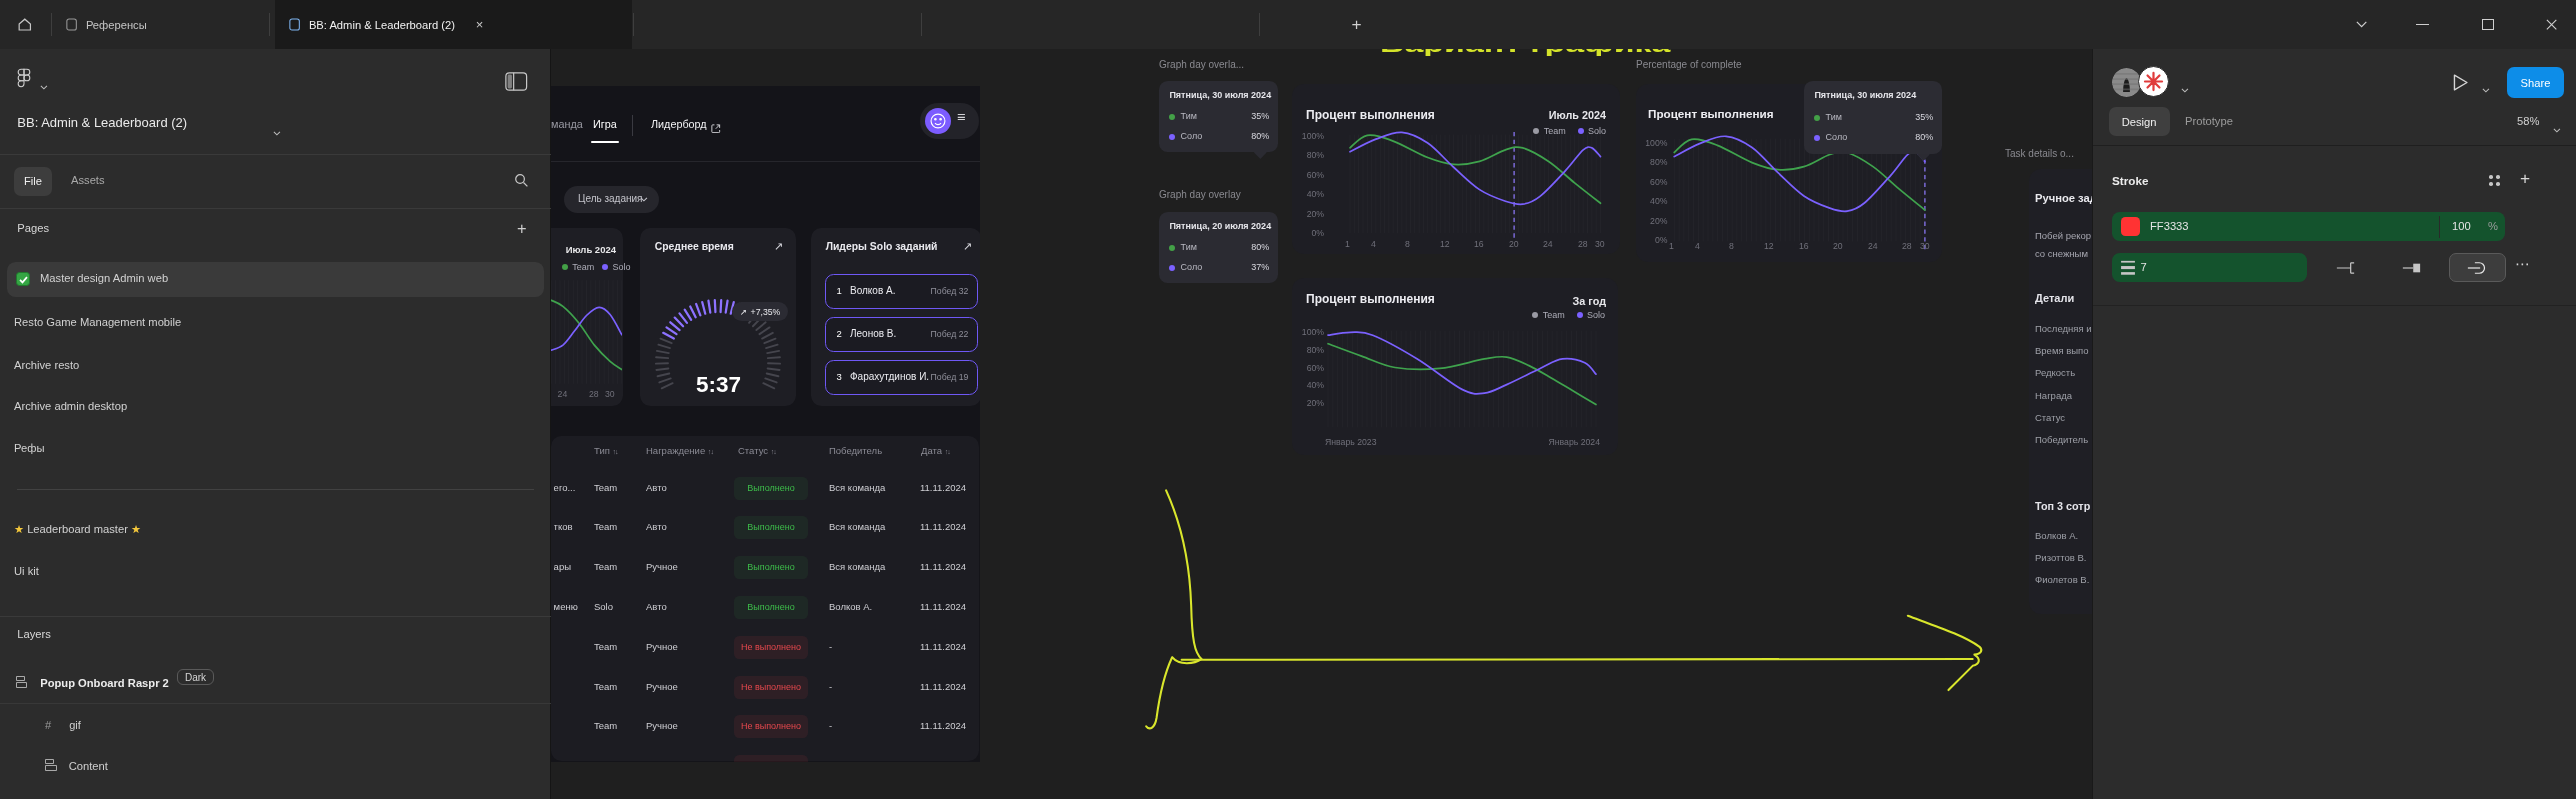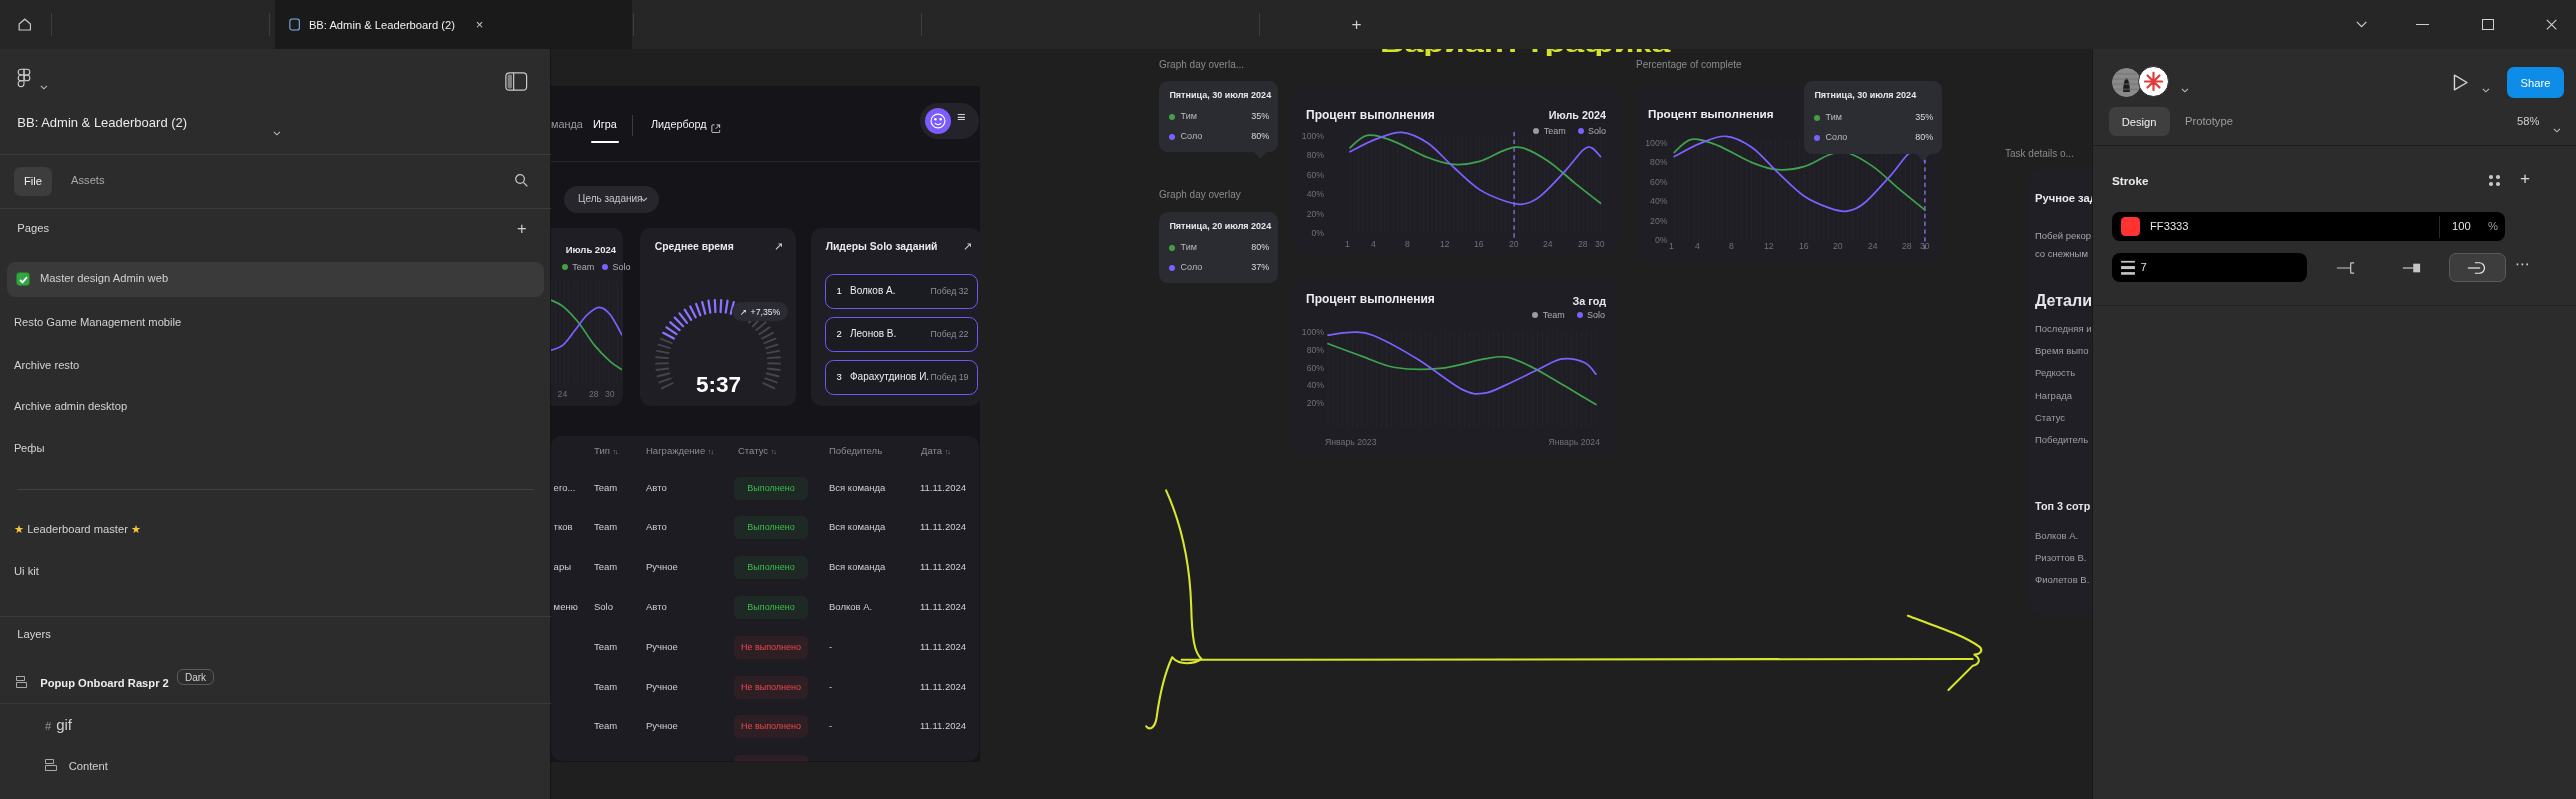--- a/index.html
+++ b/index.html
@@ -56,36 +56,42 @@
   .legend{display:flex;gap:12px;align-items:center;}
   .legend .en{display:flex;gap:4.3px;align-items:center;font-size:9px;color:#adadb8;}
   .legend .dt{width:6px;height:6px;border-radius:50%;display:inline-block;}
   .chtitle{font-size:12px;font-weight:bold;color:#ededf2;white-space:nowrap;}
   .chperiod{font-size:10.8px;font-weight:bold;color:#e8e8ec;text-align:right;}
   .task-item{font-size:9.5px;color:#9ea0a8;white-space:nowrap;}
   
   .rpanel{position:absolute;left:2092px;top:49px;width:484px;height:750px;background:#2c2c2c;border-left:0.9px solid #191919;box-sizing:border-box;z-index:5;}
   .rp-pill{position:absolute;background:#3f3f3f;border-radius:7px;display:flex;align-items:center;justify-content:center;font-size:11.2px;color:#f0f0f0;}
   .share{position:absolute;left:414px;top:18px;width:57px;height:31px;background:#0d8de8;border-radius:7px;display:flex;align-items:center;justify-content:center;font-size:11.2px;color:#fff;}
-  .field{position:absolute;background:#000000;border-radius:7.8px;}
+  .field{position:absolute;background:#14532d;border-radius:7.8px;}
   .dots4{display:inline-grid;grid-template-columns:3.5px 3.5px;gap:3.5px;}
   .dots4 i{width:3.5px;height:3.5px;border-radius:50%;background:#c6c6c6;}
   .capbtn{position:absolute;top:0;width:57px;height:29px;display:flex;align-items:center;justify-content:center;}
   .capbtn.sel{border:0.9px solid #5a5a5a;border-radius:7px;background:#3d3d3d;box-sizing:border-box;}
 </style>
 </head>
 <body>
 
 <div class="app">
 
   <div class="tabbar">
     <div class="winbtn" style="left:7px;width:35px;">
       <svg width="15.6" height="15.6" viewBox="0 0 18 18" fill="none" stroke="#c6c6c6" stroke-width="1.4">
           <path d="M2.5 8 9 2.5 15.5 8v7h-13z"></path>
         </svg>
+    </div>
+    <div class="tab" style="left:52px;width:216px;">
+      <svg width="11.2" height="13" viewBox="0 0 13 15" fill="none" stroke="#9a9a9a" stroke-width="1.2">
+          <rect x="1" y="1" width="11" height="13" rx="2.5"></rect>
+        </svg>
+      <span>Референсы</span>
     </div>
     <div class="tab active" style="left:275px;width:357px;">
       <svg width="11.2" height="13" viewBox="0 0 13 15" fill="none" stroke="#7fb5f2" stroke-width="1.2">
           <rect x="1" y="1" width="11" height="13" rx="2.5"></rect>
         </svg>
       <span>BB: Admin &amp; Leaderboard (2)</span>
       <span style="margin-left:12px;font-size:13px;color:#c9c9c9;">×</span>
     </div>
     <div class="vsep" style="left:51px;"></div>
       <div class="vsep" style="left:269px;"></div>
@@ -171,21 +177,21 @@
     <div class="hdiv" style="top:567px;"></div>
     <div class="abs" style="left:17.3px;top:579px;font-size:11.2px;font-weight:500;color:#d8d8d8;">Layers</div>
     <div class="abs" style="left:15.6px;top:625px;">
       <span class="compicon"></span>
       <span style="font-size:11.2px;font-weight:bold;color:#ededed;margin-left:8.7px;">Popup Onboard Raspr 2</span>
     </div>
     <div class="badge-dark" style="left:177px;top:620px;">Dark</div>
     <div class="hdiv" style="top:654px;background:#383838;"></div>
     <div class="abs" style="left:45px;top:667px;">
       <span style="color:#9a9a9a;font-size:11.2px;">#</span>
-      <span style="font-size:15px;color:#d0d0d0;margin-left:1px;">gif</span>
+      <span style="font-size:11px;color:#d0d0d0;margin-left:14px;">gif</span>
     </div>
     <div class="abs" style="left:45px;top:708px;">
       <span class="compicon"></span>
       <span style="font-size:11.2px;color:#d0d0d0;margin-left:7.8px;">Content</span>
     </div>
   </div>
 
   <div class="canvas">
 
     <div class="abs clip" style="left:829px;top:0px;width:294px;height:7px;">
@@ -723,21 +729,21 @@
             <span class="tt-val">80%</span>
           </div>
       </div>
     </div>
 
     <div class="abs fr-label clip" style="left:1454px;top:99px;width:87px;">Task details o...</div>
     <div class="abs" style="left:1478px;top:120px;width:69px;height:445px;background:#1f1f25;border-radius:12px 0 0 12px;">
       <div class="abs nowrap" style="left:6px;top:22.5px;font-size:11.2px;font-weight:bold;color:#e9e9ee;">Ручное зад</div>
       <div class="abs nowrap" style="left:6px;top:61px;font-size:9.5px;color:#a6a6b0;">Побей рекор</div>
       <div class="abs nowrap" style="left:6px;top:79px;font-size:9.5px;color:#a6a6b0;">со снежным</div>
-      <div class="abs nowrap" style="left:6px;top:123px;font-size:16px;font-weight:bold;color:#e4e4ea;">Детали</div>
+      <div class="abs nowrap" style="left:6px;top:123px;font-size:11px;font-weight:bold;color:#e4e4ea;">Детали</div>
       <div class="abs" style="left:6px;top:154px;display:flex;flex-direction:column;gap:11.2px;">
           <div class="task-item">Последняя и</div>
           <div class="task-item">Время выпо</div>
           <div class="task-item">Редкость</div>
           <div class="task-item">Награда</div>
           <div class="task-item">Статус</div>
           <div class="task-item">Победитель</div>
         </div>
       <div class="abs nowrap" style="left:6px;top:331px;font-size:10.8px;font-weight:bold;color:#e4e4ea;">Топ 3 сотр</div>
       <div class="abs" style="left:6px;top:361px;display:flex;flex-direction:column;gap:11.2px;">

